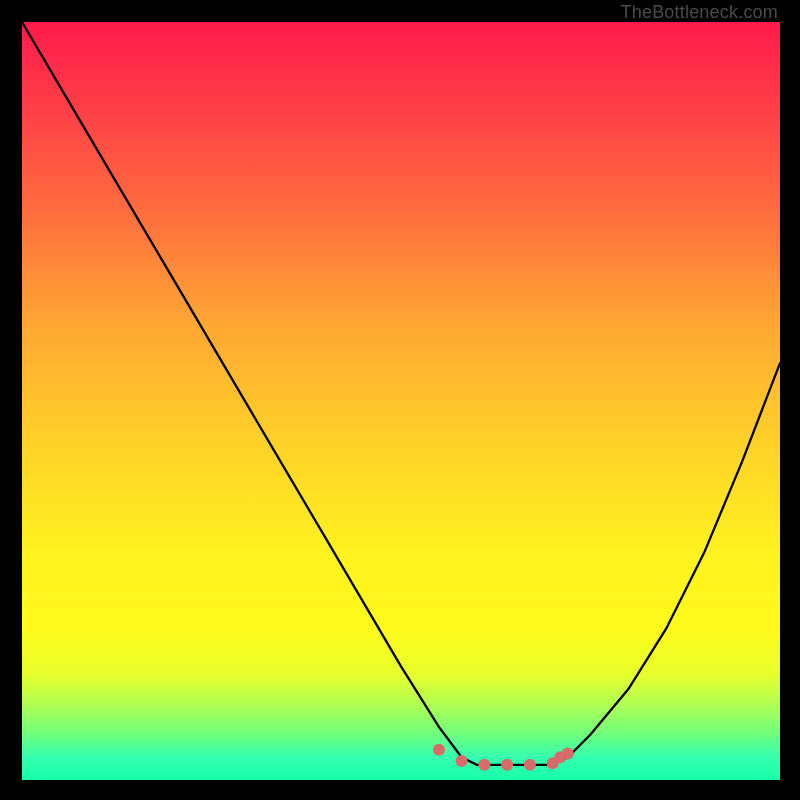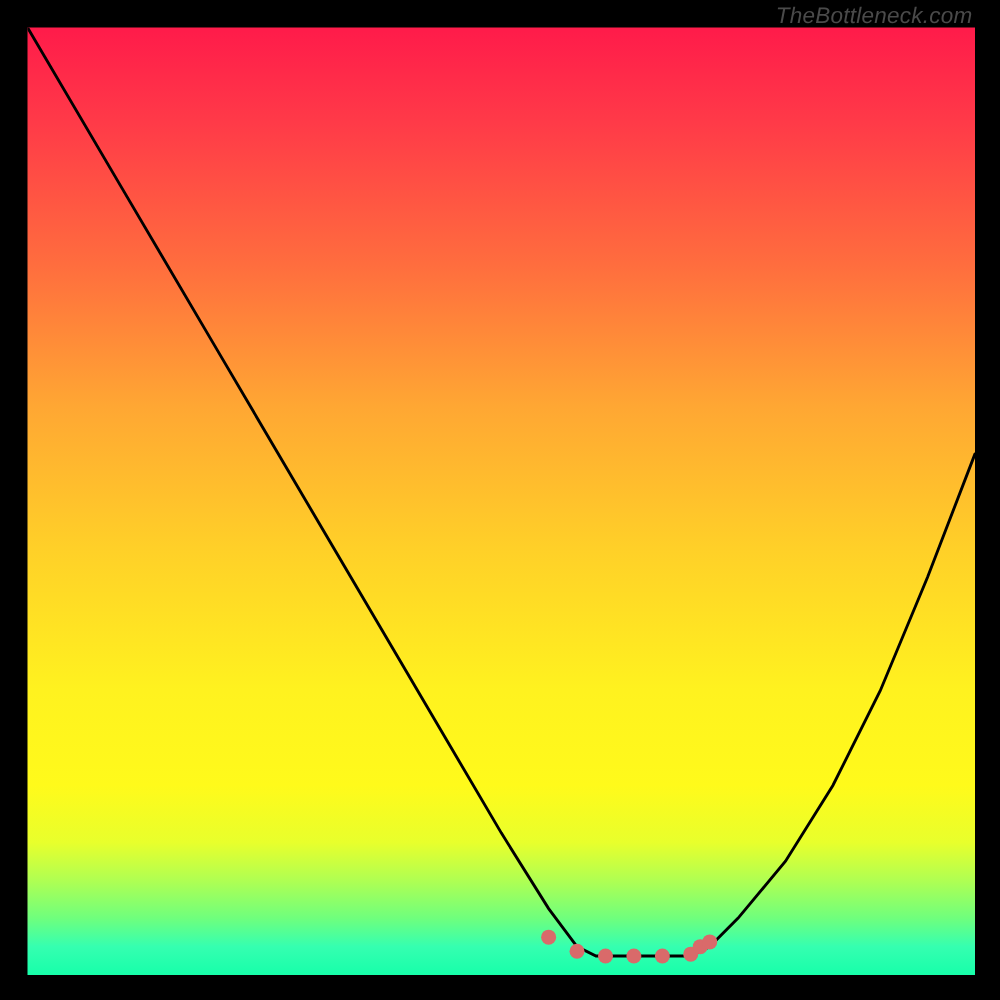--- a/index.html
+++ b/index.html
@@ -39,21 +39,20 @@
     height: 758px;
   }
   .attribution {
     position: absolute;
     top: 2px;
     right: 22px;
     font-size: 18px;
     color: #4a4a4a;
     font-weight: 500;
     letter-spacing: 0.2px;
-    font-style: italic;
   }
 </style>
 </head>
 <body>
 
 <div class="chart-area">
   <svg class="line-layer" viewBox="0 0 758 758" preserveAspectRatio="none">
     <path id="curve-path" fill="none" stroke="#000000" stroke-width="2.3" stroke-linecap="round" d="M0.0 0.0 L75.8 128.9 L151.6 257.7 L227.4 386.6 L303.2 515.4 L379.0 644.3 L416.9 704.9 L439.6 735.3 L454.8 742.8 L492.7 742.8 L530.6 742.8 L545.8 735.3 L568.5 712.5 L606.4 667.0 L644.3 606.4 L682.2 530.6 L720.1 439.6 L758.0 341.1"></path>
     <g id="dots-group">
         <circle cx="416.9" cy="727.7" r="6" fill="#d96a6a"></circle>

